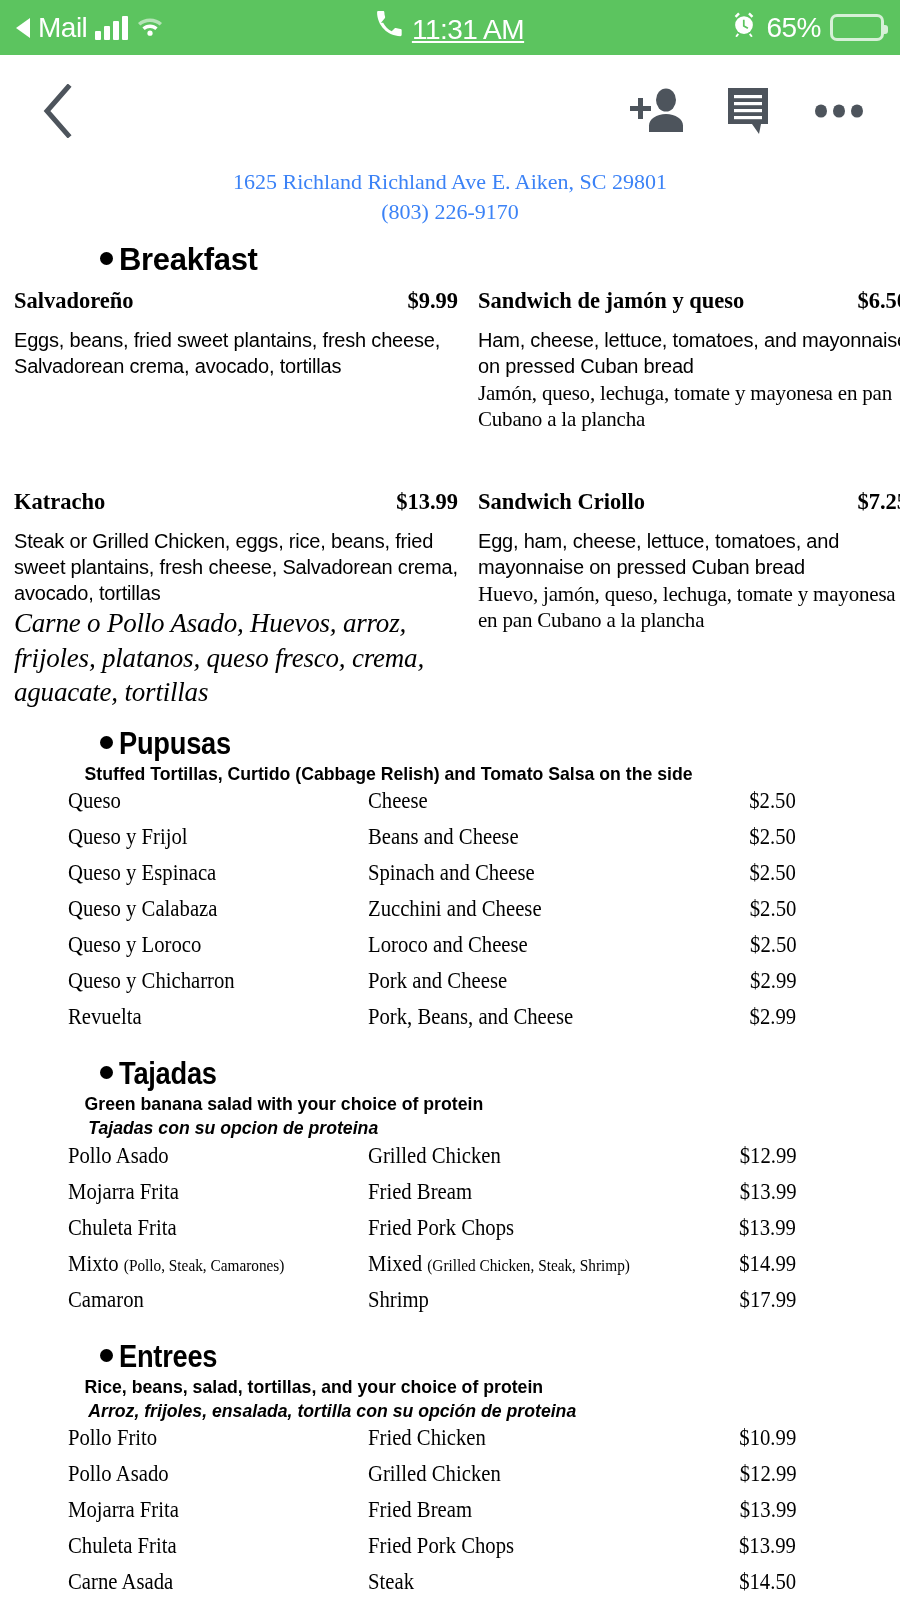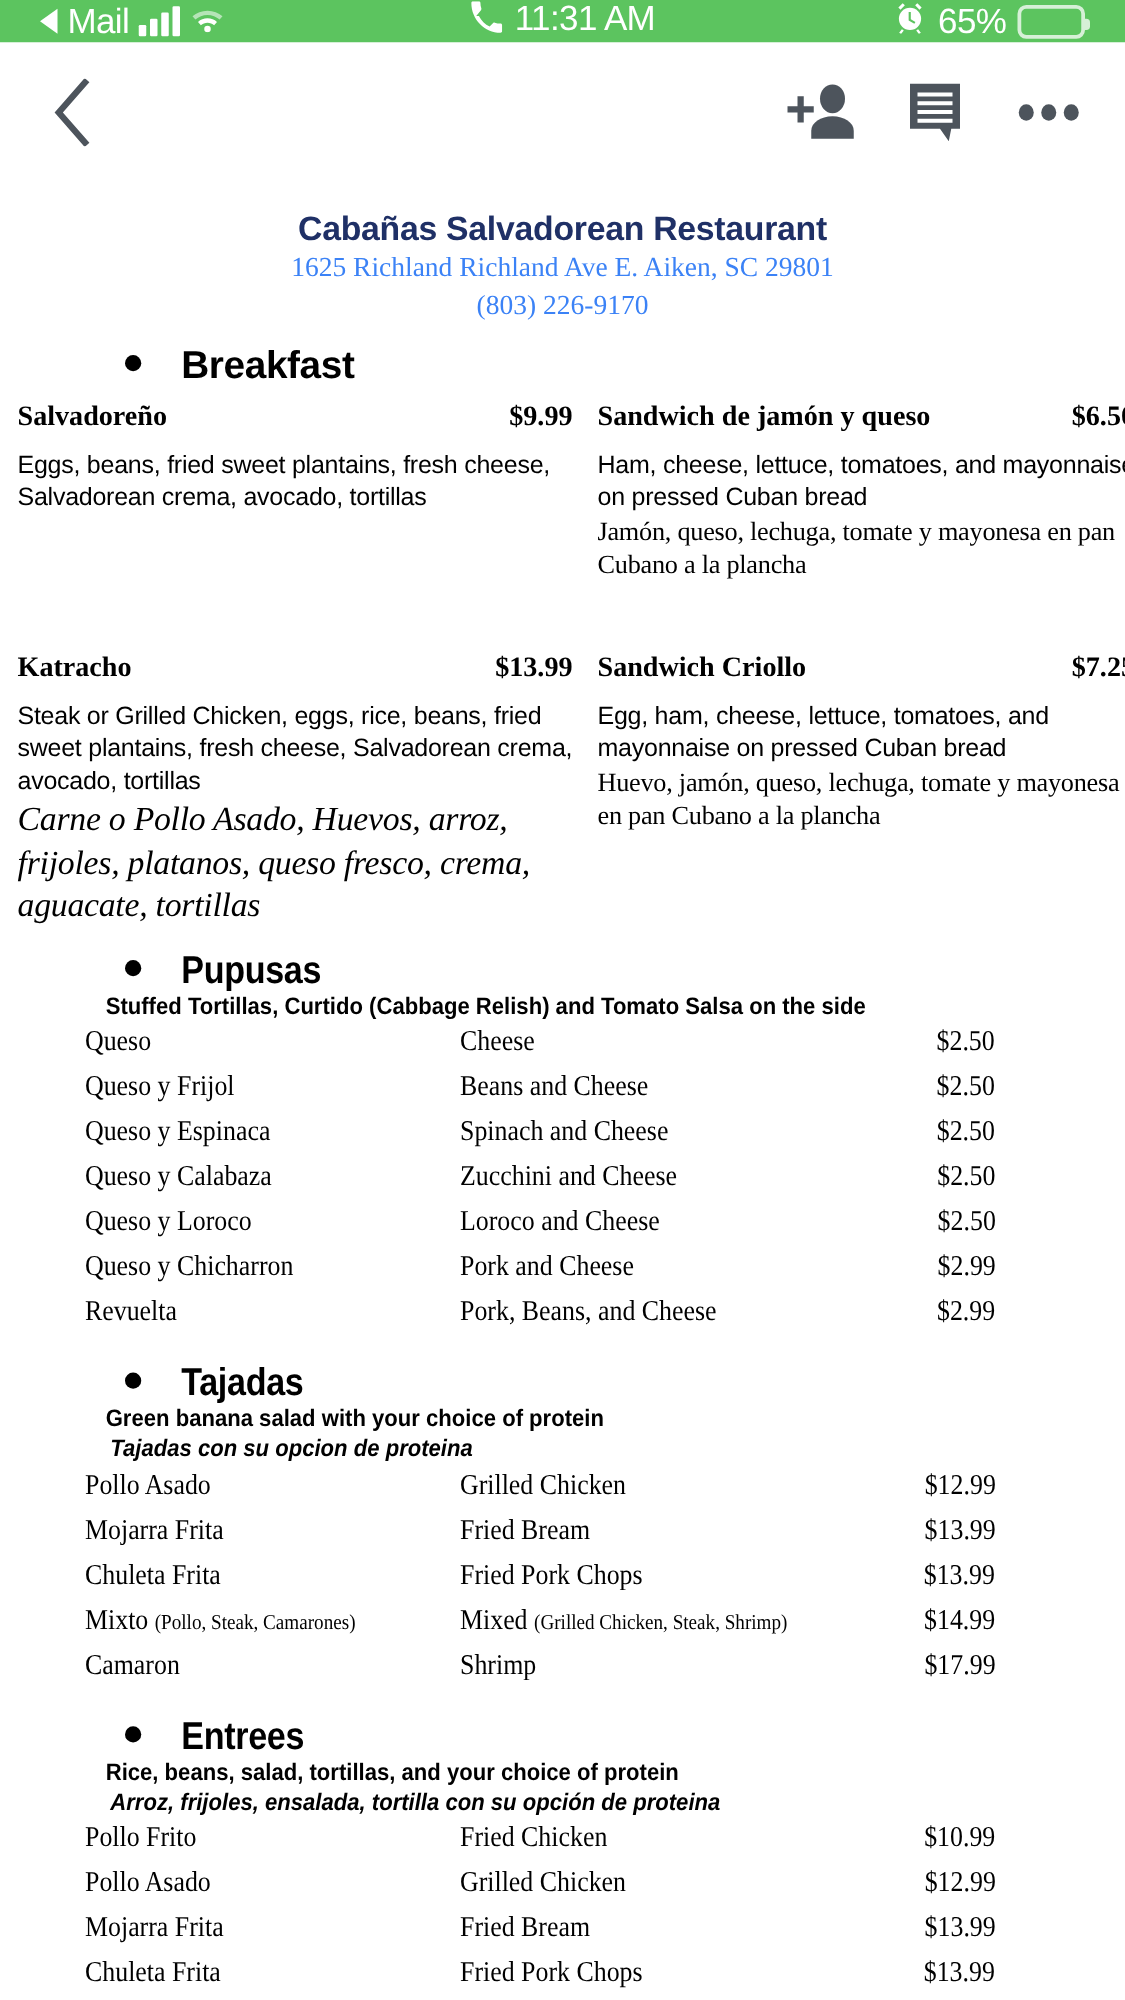--- a/index.html
+++ b/index.html
@@ -10,32 +10,32 @@
   body {
     width: 900px;
     height: 1600px;
     overflow: hidden;
     font-family: "Liberation Sans", sans-serif;
     color: #000;
   }
 
   
   .statusbar {
-    height: 34px;
+    height: 55px;
     background: #5cc45f;
     color: #ffffff;
     display: flex;
     align-items: center;
-    padding: 0 32px;
+    padding: 0 16px;
     box-sizing: border-box;
     font-size: 27px;
     font-weight: 500;
   }
   .sb-left { display: flex; align-items: center; gap: 8px; flex: 1 1 0; }
-  .sb-center { display: flex; align-items: flex-start; gap: 10px; justify-content: center; flex: 0 0 auto; }
+  .sb-center { display: flex; align-items: flex-end; gap: 10px; justify-content: center; flex: 0 0 auto; text-decoration: underline; }
   .sb-right { display: flex; align-items: center; gap: 9px; flex: 1 1 0; justify-content: flex-end; }
   .sb-text { font-size: 28px; line-height: 1; letter-spacing: -0.5px; }
   .back-tri {
     width: 0; height: 0;
     border-top: 10px solid transparent;
     border-bottom: 10px solid transparent;
     border-right: 14px solid #fff;
   }
   .bars { display: flex; align-items: flex-end; gap: 3px; height: 24px; }
   .bars i { display: block; width: 6px; background: #fff; border-radius: 1px; }
@@ -96,21 +96,21 @@
     text-align: center;
     color: #3b82f6;
     font-family: "Liberation Serif", serif;
     font-size: 22px;
     line-height: 1.35;
   }
 
   .section-head {
     display: flex;
     align-items: baseline;
-    gap: 32px;
+    gap: 6px;
     padding-left: 88px;
     margin-top: 16px;
   }
   .section-head .dot {
     width: 13px; height: 13px;
     border-radius: 50%;
     background: #000;
     flex: none;
     position: relative;
     top: -5px;
@@ -276,21 +276,20 @@
         <ellipse cx="7" cy="8" rx="6" ry="6.6"></ellipse>
         <ellipse cx="25" cy="8" rx="6" ry="6.6"></ellipse>
         <ellipse cx="43" cy="8" rx="6" ry="6.6"></ellipse>
       </svg>
     </div>
   </div>
 </div>
 
 <div class="page">
 
-  <div class="biz-title">Cabañas Salvadorean Restaurant</div>
   <div class="biz-addr">1625 Richland Richland Ave E. Aiken, SC  29801</div>
   <div class="biz-phone">(803) 226-9170</div>
 
   <div class="section-head">
     <span class="dot"></span>
     <span class="stitle">Breakfast</span>
   </div>
 
   <div class="two-col">
     <div class="bk-cell">

